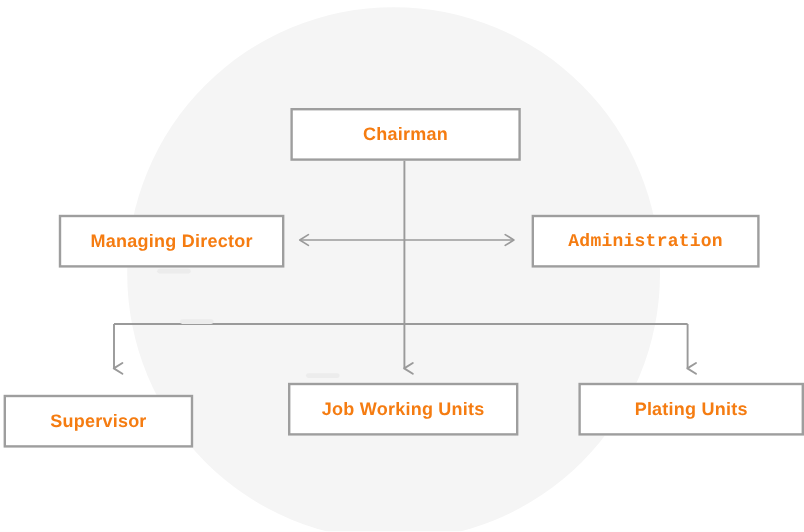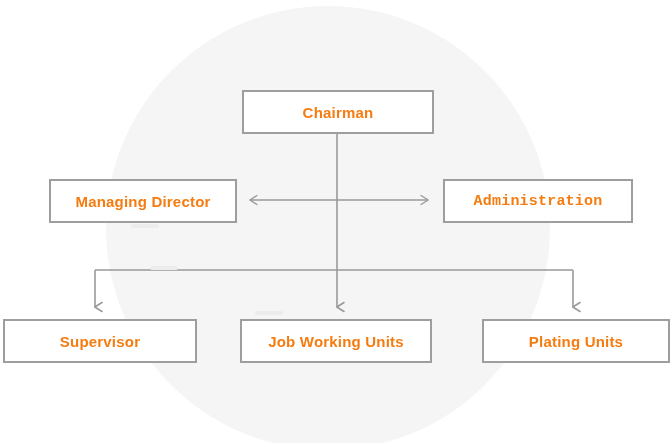--- a/index.html
+++ b/index.html
@@ -50,21 +50,21 @@
   .node-shadow {
     position: absolute;
     height: 4px;
     background: #ececec;
     border-radius: 2px;
   }
   
   #node-chairman      { left: 242px; top: 66px;  width: 192px; height: 44px; margin-top: 24px; }
   #node-managing      { left: 49px;  top: 179px; width: 188px; height: 44px; }
   #node-administration{ left: 443px; top: 179px; width: 190px; height: 44px; font-family: Liberation Mono, monospace; }
-  #node-supervisor    { left: 3px;   top: 319px; width: 194px; height: 44px; }
+  #node-supervisor    { left: 3px;   top: 329px; width: 158px; height: 44px; }
   #node-jobworking    { left: 240px; top: 319px; width: 192px; height: 44px; }
   #node-plating       { left: 482px; top: 319px; width: 188px; height: 44px; justify-content: center; }
   
   #shadow-managing { left: 131px; top: 224px; width: 28px; }
   #shadow-bus-left { left: 150px; top: 266px; width: 28px; }
   #shadow-supervisor { left: 255px; top: 311px; width: 28px; }
 </style>
 </head>
 <body>
 

